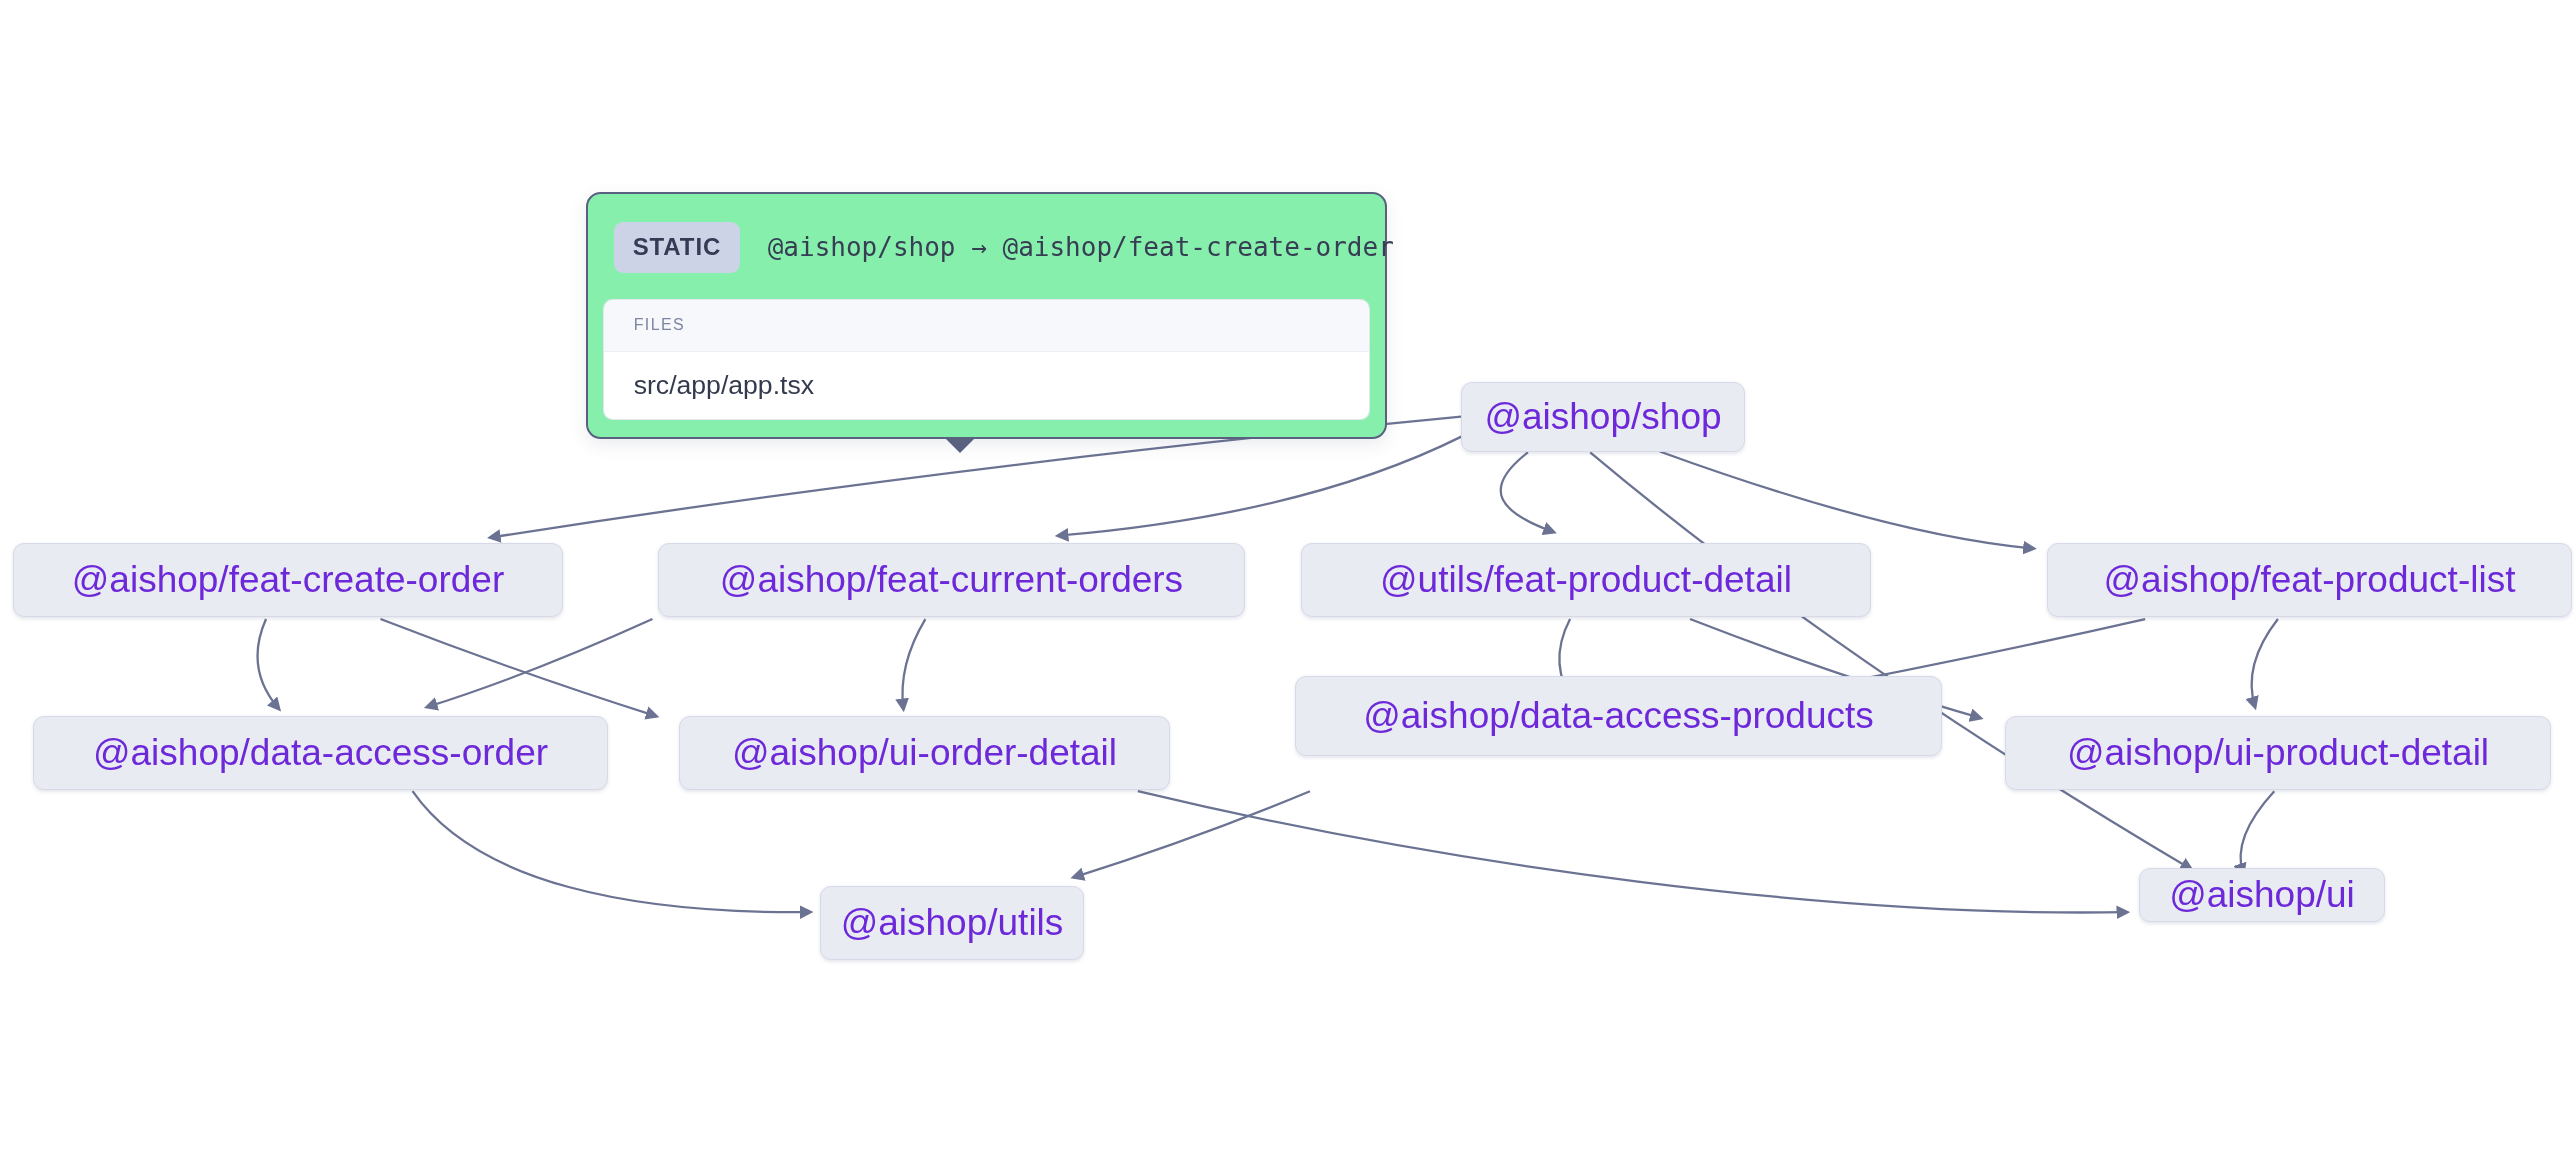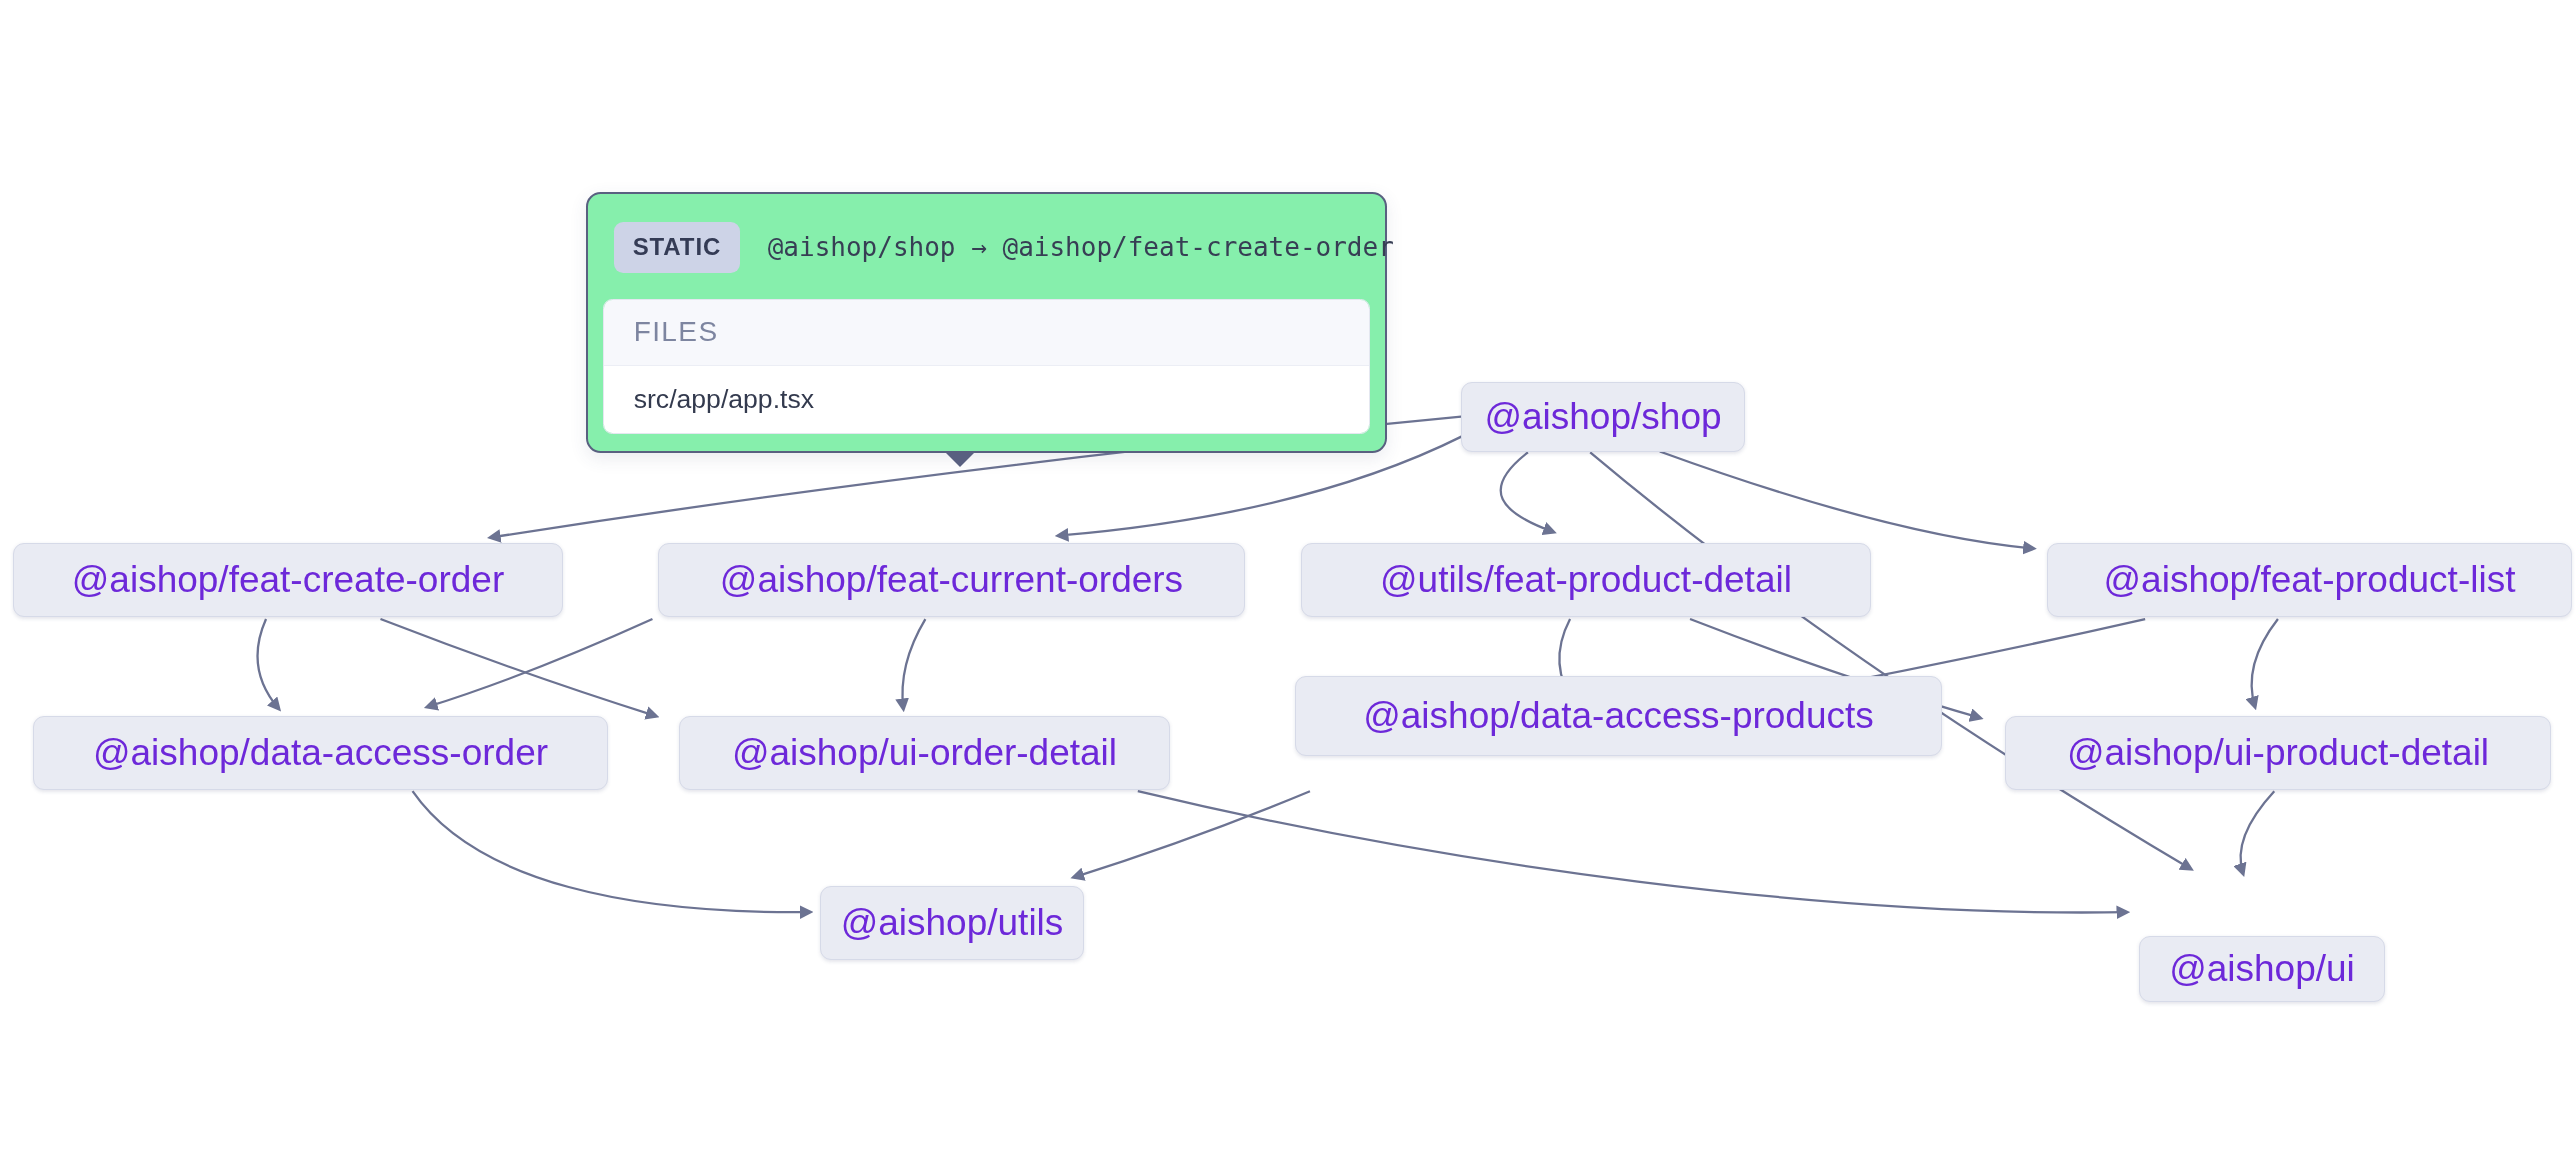--- a/index.html
+++ b/index.html
@@ -83,21 +83,21 @@
   #tooltip .files-panel {
     border: 1.8px solid #e4e7f0;
     border-radius: 9.2px;
     overflow: hidden;
   }
   #tooltip .files-header {
     background: #f7f8fc;
     border-bottom: 1.8px solid #eceef5;
     padding: 16.5px 30px;
     color: #7d85a0;
-    font-size: 28px;
+    font-size: 16px;
     letter-spacing: 1.4px;
   }
   #tooltip .file-row {
     background: #ffffff;
     padding: 18.3px 30px;
     color: #333a4e;
     font-size: 26.6px;
   }
   #tooltip .pointer {
     position: absolute;
@@ -152,21 +152,21 @@
   <div class="node" style="left:33px; top:716px; width:575px; height:74px;">@aishop/data-access-order</div>
 
   <div class="node" style="left:679px; top:716px; width:491px; height:74px;">@aishop/ui-order-detail</div>
 
   <div class="node" style="left:1295px; top:676px; width:647px; height:80px;">@aishop/data-access-products</div>
 
   <div class="node" style="left:2005px; top:716px; width:546px; height:74px;">@aishop/ui-product-detail</div>
 
   <div class="node" style="left:820px; top:886px; width:264px; height:74px;">@aishop/utils</div>
 
-  <div class="node" style="left:2139px; top:936px; width:246px; height:66px;">@aishop/ui</div>
+  <div class="node" style="left:2139px; top:868px; width:246px; height:54px;">@aishop/ui</div>
 
   <div id="tooltip">
     <div class="tip-header">
       <span class="badge">STATIC</span>
       <span class="dep-title">@aishop/shop → @aishop/feat-create-order</span>
     </div>
     <div class="files-panel">
       <div class="files-header">FILES</div>
       <div class="file-row">src/app/app.tsx</div>
     </div>

